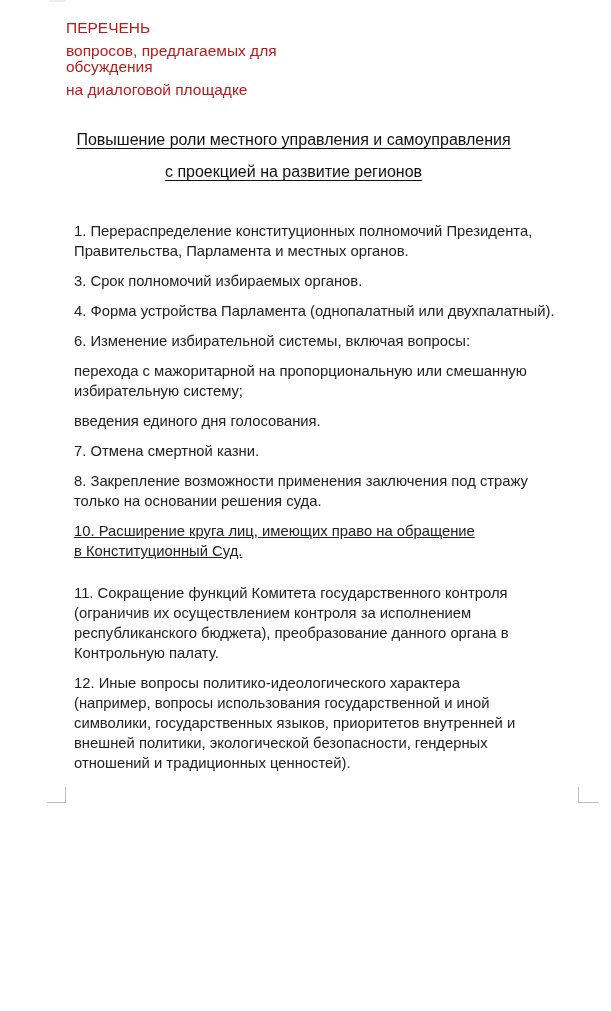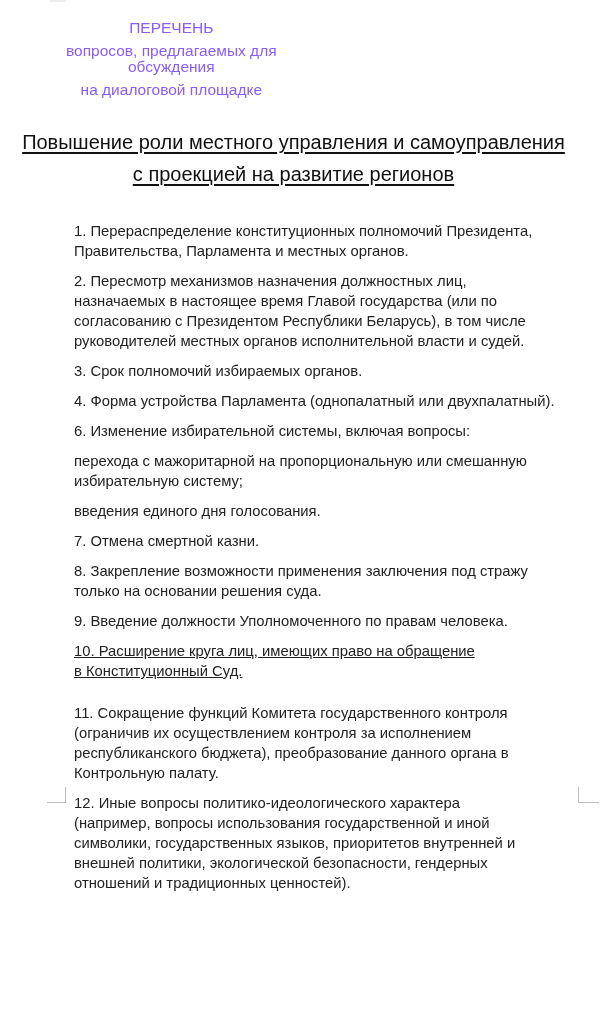--- a/index.html
+++ b/index.html
@@ -1,23 +1,23 @@
 <!DOCTYPE html>
 <html><head>
 <meta charset="utf-8">
 <style>
   html, body { margin:0; padding:0; background:#ffffff; }
   body { width:611px; height:1011px; position:relative; overflow:hidden;
          font-family:"Liberation Sans", "DejaVu Sans", sans-serif; color:#1c1c1c; }
   .page { position:absolute; left:0; top:0; width:611px; height:1011px; }
-  .header-block { position:absolute; left:66px; top:20px; font-size:15.5px; line-height:16px; color:#8b5cf6;text-align:center; }
+  .header-block { position:absolute; left:66px; top:20px; font-size:15.5px; line-height:16px; color:#b91c1c; }
   .header-block .line { display:block; white-space:nowrap; }
   .header-block .l1 { margin-bottom:7px; }
   .header-block .l3 { margin-bottom:7px; }
-  .title { position:absolute; left:0; width:587px; text-align:center; font-size:20px; color:#111; }
+  .title { position:absolute; left:0; width:587px; text-align:center; font-size:16px; color:#111; }
   .title span { text-decoration:underline; text-underline-offset:3px; }
   .t1 { top:131px; }
   .t2 { top:163px; }
   .items { position:absolute; left:66px; top:221px; width:530px; font-size:14.8px; line-height:20px; color:#222; }
   .item { margin:0 0 10px 8px; white-space:pre-line; }
   .crop { position:absolute; border-color:#bdbdbd; border-style:solid; border-width:0; }
   .crop-l { left:47px; top:787px; width:18px; height:15px; border-right-width:1px; border-bottom-width:1px; }
   .crop-r { left:578px; top:787px; width:20px; height:15px; border-left-width:1px; border-bottom-width:1px; }
   .crop-top { left:50px; top:0px; width:16px; height:2px; background:#eee; }
 </style>
@@ -33,34 +33,29 @@
     <span class="line l3">обсуждения</span>
     <span class="line">на диалоговой площадке</span>
   </div>
 
   <div class="title t1"><span>Повышение роли местного управления и самоуправления</span></div>
   <div class="title t2"><span>с проекцией на развитие регионов</span></div>
 
   <div class="items">
     <p class="item">1. Перераспределение конституционных полномочий Президента,
 Правительства, Парламента и местных органов.</p>
-    <p class="item">2. Пересмотр механизмов назначения должностных лиц,
-назначаемых в настоящее время Главой государства (или по
-согласованию с Президентом Республики Беларусь), в том числе
-руководителей местных органов исполнительной власти и судей.</p>
     <p class="item">3. Срок полномочий избираемых органов.</p>
     <p class="item">4. Форма устройства Парламента (однопалатный или двухпалатный).</p>
     <p class="item">6. Изменение избирательной системы, включая вопросы:</p>
     <p class="item">перехода с мажоритарной на пропорциональную или смешанную
 избирательную систему;</p>
     <p class="item">введения единого дня голосования.</p>
     <p class="item">7. Отмена смертной казни.</p>
     <p class="item">8. Закрепление возможности применения заключения под стражу
 только на основании решения суда.</p>
-    <p class="item">9. Введение должности Уполномоченного по правам человека.</p>
     <p class="item" style="margin-bottom:22px;text-decoration:underline;">10. Расширение круга лиц, имеющих право на обращение
 в Конституционный Суд.</p>
     <p class="item">11. Сокращение функций Комитета государственного контроля
 (ограничив их осуществлением контроля за исполнением
 республиканского бюджета), преобразование данного органа в
 Контрольную палату.</p>
     <p class="item">12. Иные вопросы политико-идеологического характера
 (например, вопросы использования государственной и иной
 символики, государственных языков, приоритетов внутренней и
 внешней политики, экологической безопасности, гендерных

